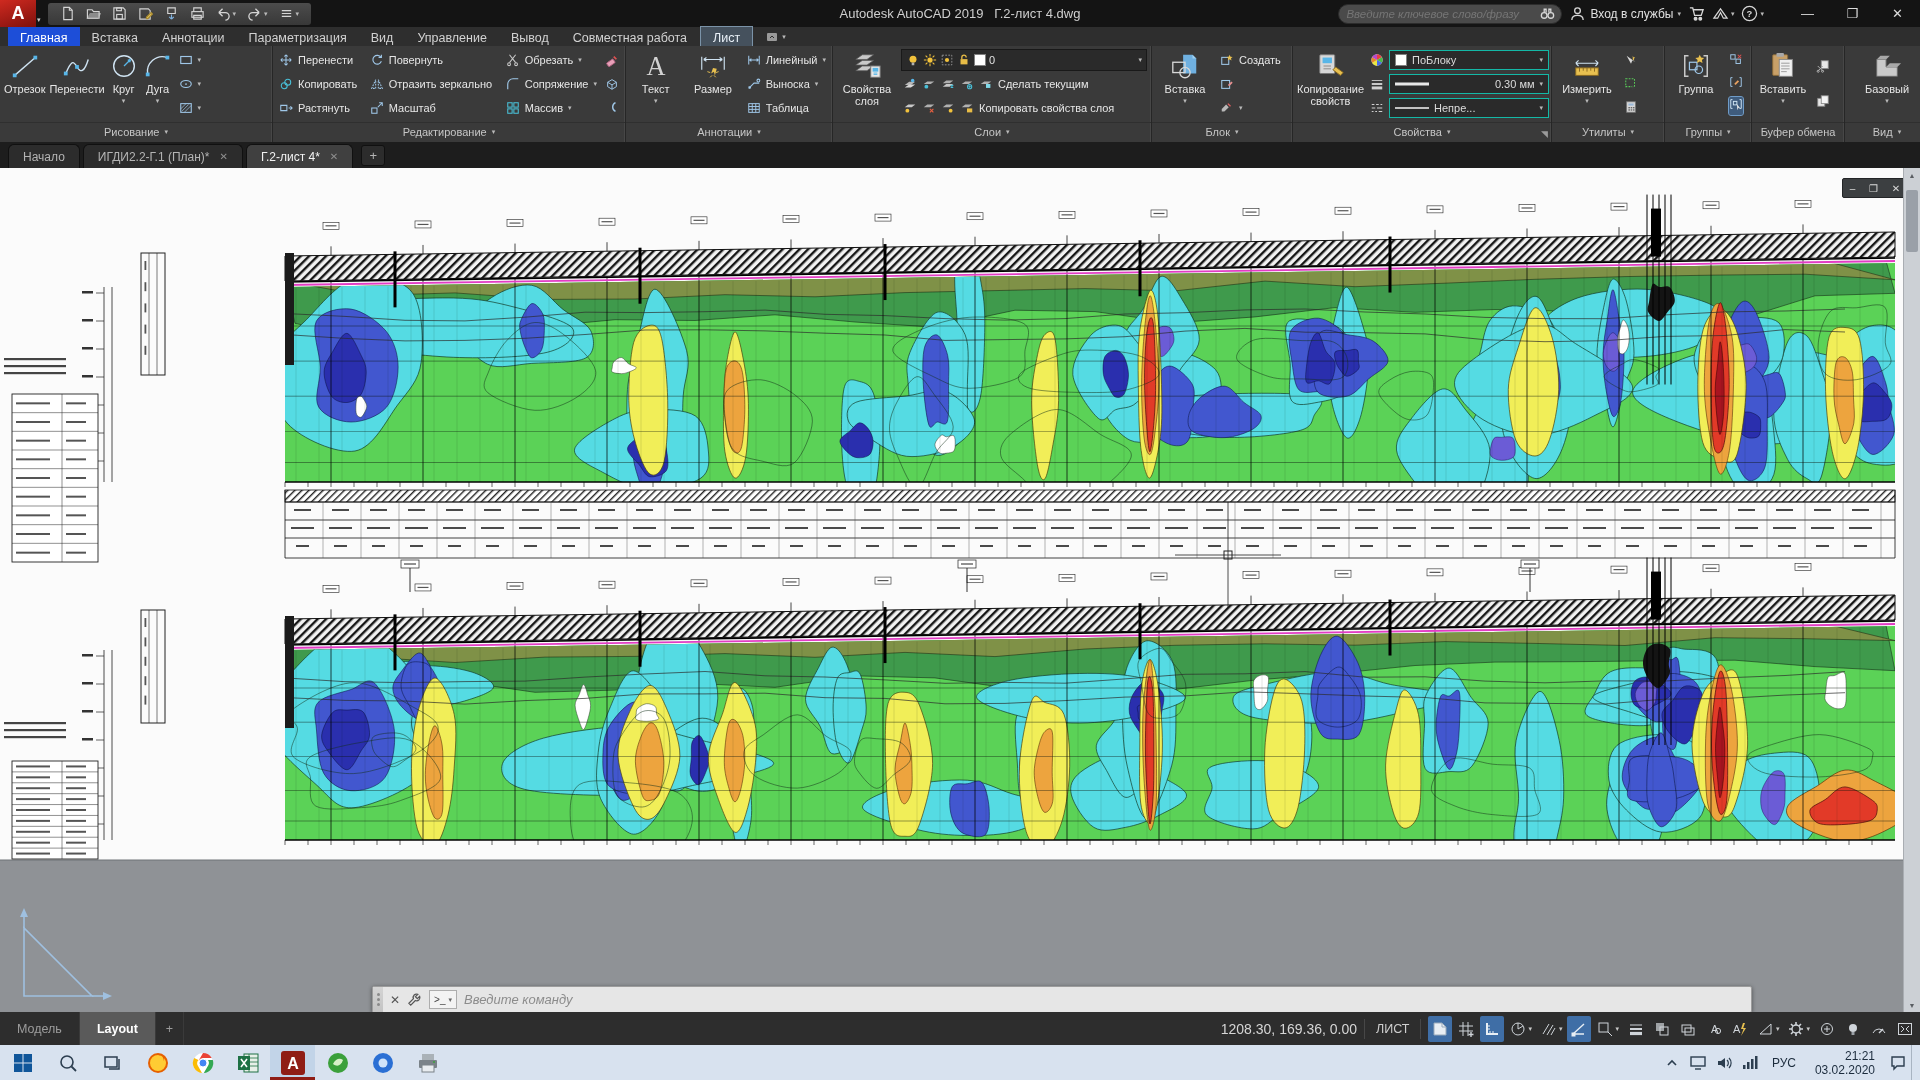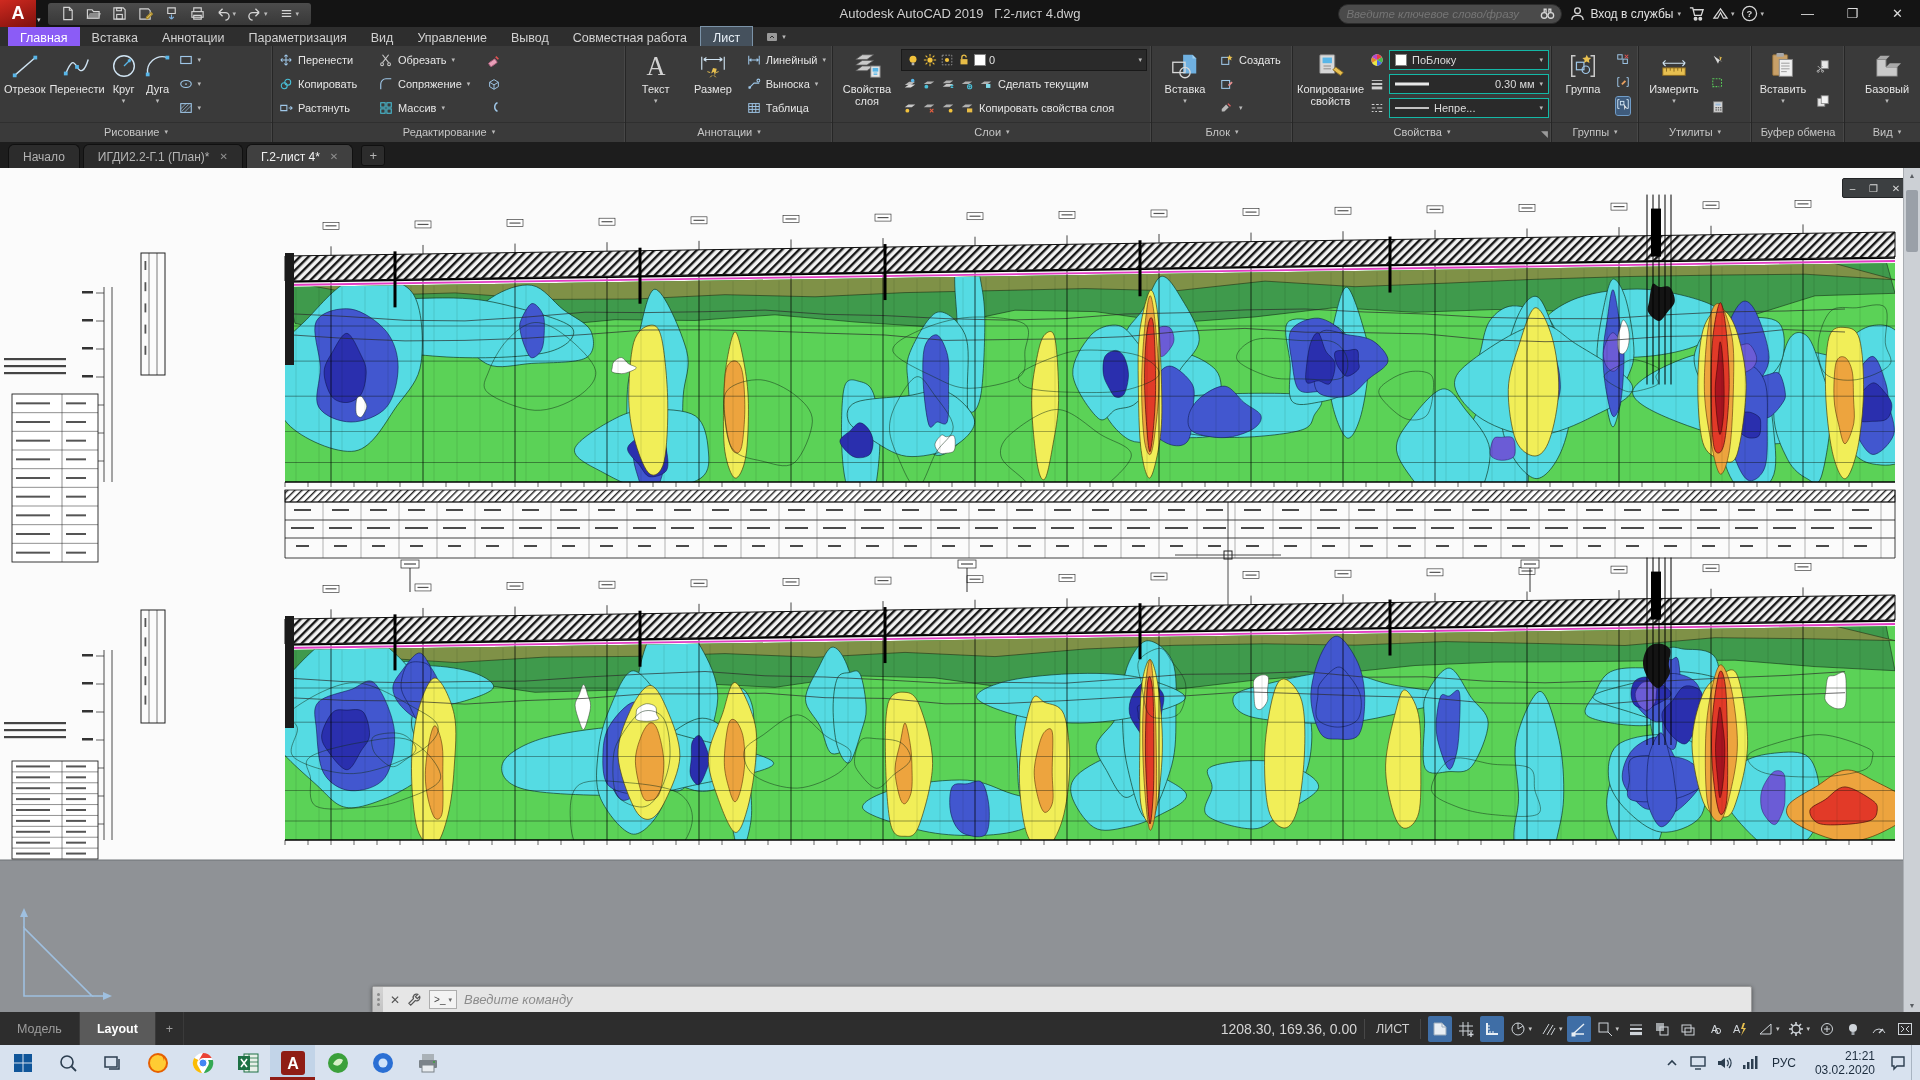--- a/index.html
+++ b/index.html
@@ -15,21 +15,21 @@
 .tright{margin-left:auto;display:flex;align-items:center;gap:7px}
 .search{display:flex;align-items:center;background:#4a4a4a;border:1px solid #2c2c2c;height:18px;width:212px;border-radius:10px;padding:0 5px;gap:4px}
 .search input{flex:1;background:transparent;border:none;outline:none;color:#b5b5b5;font-style:italic;font-size:11.5px;font-family:inherit;min-width:0}
 .ticon{width:17px;height:17px;flex:none}
 .signin{font-size:12px;color:#e0e0e0;white-space:nowrap;display:flex;align-items:center;gap:4px}
 .winbtns{display:flex;margin-left:14px}
 .winbtn{width:45px;height:27px;display:flex;align-items:center;justify-content:center;color:#ddd;font-size:13px}
 
 .rtabs{position:absolute;top:27px;left:0;width:1920px;height:19px;background:#2e2e2e;display:flex;align-items:stretch;padding-left:8px;font-size:12.5px;color:#d2d2d2}
 .rtab{padding:2px 12px 0;display:flex;align-items:center}
-.rtab.active{background:#8b5cf6;color:#fff}
+.rtab.active{background:#1d4ed8;color:#fff}
 .rtab.ctx{background:#45515d;outline:1px solid #7b93a8;color:#eaf1f8;margin-left:2px}
 .rstate{display:flex;align-items:center;gap:4px;margin-left:14px;color:#bbb}
 
 .ribbon{position:absolute;top:46px;left:0;width:1920px;height:96px;background:#3a3a3a;display:flex;overflow:hidden}
 .panel{height:96px;display:flex;flex-direction:column;border-right:1px solid #262626;box-shadow:inset -1px 0 0 #474747;flex:none}
 .pbody{height:75px;display:flex;padding:2px 4px;gap:4px;overflow:hidden;align-items:stretch}
 .plabel{height:20px;display:flex;align-items:center;justify-content:center;gap:5px;font-size:11px;color:#c6c6c6;border-top:1px solid #2f2f2f}
 .dd{font-size:7px;color:#b9b9b9}
 .rbig{display:flex;flex-direction:column;align-items:center;justify-content:flex-start;font-size:11px;color:#e6e6e6;text-align:center;line-height:12px;padding-top:3px}
 .bi{width:30px;height:30px;margin-bottom:2px;flex:none}
@@ -308,20 +308,45 @@
             </div>
           <div class="rrow">
               <svg class="mi" viewBox="0 0 16 16">
                 <g stroke="#9fc7e8" fill="none" stroke-width="1.2">
                   <path d="M2 5h7v6H2zM11 8h4m-2-2l2 2-2 2"></path>
                 </g>
               </svg>
               <span>Растянуть</span>
             </div>
         </div>
+        <div class="rcol" style="width:146px">
+          <div class="rrow">
+              <svg class="mi" viewBox="0 0 16 16">
+                <path d="M12.5 5A5 5 0 1 0 13 9.5M13 2v3.2H9.8" fill="none" stroke="#9fc7e8" stroke-width="1.3"></path>
+              </svg>
+              <span>Повернуть</span>
+            </div>
+          <div class="rrow">
+              <svg class="mi" viewBox="0 0 16 16">
+                <g stroke="#9fc7e8" fill="none" stroke-width="1.2">
+                  <path d="M6.5 13L6.5 3 2 13zM9.5 13L9.5 3 14 13z" stroke-dasharray="2 1.2"></path>
+                </g>
+              </svg>
+              <span>Отразить зеркально</span>
+            </div>
+          <div class="rrow">
+              <svg class="mi" viewBox="0 0 16 16">
+                <g stroke="#9fc7e8" fill="none" stroke-width="1.2">
+                  <rect x="2" y="8" width="6" height="6"></rect>
+                  <path d="M9 7l5-5m0 3.6V2h-3.6"></path>
+                </g>
+              </svg>
+              <span>Масштаб</span>
+            </div>
+        </div>
         <div class="rcol" style="width:104px">
           <div class="rrow">
               <svg class="mi" viewBox="0 0 16 16">
                 <g stroke="#c9c9c9" fill="none" stroke-width="1.2">
                   <path d="M4 2l7 9M11 2L4 11"></path>
                   <circle cx="3.5" cy="12.8" r="1.6"></circle>
                   <circle cx="11.5" cy="12.8" r="1.6"></circle>
                 </g>
               </svg>
               <span>Обрезать</span>
@@ -615,60 +640,20 @@
           </div>
         </div>
       </div>
       <div class="plabel">
           <span>Свойства</span>
           <span class="dd">▾</span>
         </div>
       <span class="launcher">◥</span>
     </div>
 
-    <div class="panel" style="width:86px">
-      <div class="pbody">
-        <div class="rbig" style="width:54px">
-          <svg class="bi" viewBox="0 0 32 32">
-              <path d="M8 5H4v22h4M24 5h4v22h-4" fill="none" stroke="#c9c9c9" stroke-width="1.6"></path>
-              <rect x="9" y="12" width="8" height="8" fill="none" stroke="#9fc7e8" stroke-width="1.3"></rect>
-              <circle cx="19" cy="20" r="4" fill="none" stroke="#9fc7e8" stroke-width="1.3"></circle>
-              <path d="M20 4l1.4 3 3.3.4-2.4 2.2.6 3.3-2.9-1.6-2.9 1.6.6-3.3-2.4-2.2 3.3-.4z" fill="#e8c050"></path>
-            </svg>
-          <span>Группа</span>
-          </div>
-        <div class="micol">
-          <svg class="mi" viewBox="0 0 16 16">
-              <g fill="none" stroke="#9fc7e8" stroke-width="1.1">
-                <rect x="2" y="2" width="5" height="5"></rect>
-                <rect x="8" y="7" width="5" height="5"></rect>
-              </g>
-              <path d="M10 2l4 4m-4 0l4-4" stroke="#e05050" stroke-width="1.2"></path>
-            </svg>
-          <svg class="mi" viewBox="0 0 16 16">
-              <g fill="none" stroke="#9fc7e8" stroke-width="1.1">
-                <path d="M4 3H2v10h2M12 3h2v10h-2"></path>
-              </g>
-              <path d="M6 10l4-4 1.5 1.5-4 4z" fill="#e8a060"></path>
-            </svg>
-          <span class="msel"><svg class="mi" viewBox="0 0 16 16">
-                <g fill="none" stroke="#cfe3f2" stroke-width="1.1">
-                  <path d="M4 3H2v10h2M12 3h2v10h-2"></path>
-                  <rect x="5" y="5" width="4" height="4"></rect>
-                </g>
-                <path d="M9 8l4 5-2.2-.6L9.6 15z" fill="#e8e8e8"></path>
-              </svg></span>
-        </div>
-      </div>
-      <div class="plabel">
-          <span>Группы</span>
-          <span class="dd">▾</span>
-        </div>
-    </div>
-
     <div class="panel" style="width:112px">
       <div class="pbody">
         <div class="rbig" style="width:62px">
           <svg class="bi" viewBox="0 0 32 32">
               <path d="M4 13h24M4 13l3-3m-3 3l3 3M28 13l-3-3m3 3l-3 3" stroke="#cfe3f2" fill="none" stroke-width="1.2"></path>
               <rect x="4" y="18" width="24" height="8" fill="#e8c050" stroke="#8a6a20"></rect>
               <path d="M8 18v4M12 18v3M16 18v4M20 18v3M24 18v4" stroke="#8a6a20"></path>
             </svg>
           <span>Измерить</span>
             <span class="dd">▾</span>
@@ -691,20 +676,60 @@
                 <rect x="10.2" y="8" width="1.8" height="1.6"></rect>
                 <rect x="5" y="10.6" width="1.8" height="1.6"></rect>
                 <rect x="7.6" y="10.6" width="1.8" height="1.6"></rect>
                 <rect x="10.2" y="10.6" width="1.8" height="1.6"></rect>
               </g>
             </svg>
         </div>
       </div>
       <div class="plabel">
           <span>Утилиты</span>
+          <span class="dd">▾</span>
+        </div>
+    </div>
+
+    <div class="panel" style="width:86px">
+      <div class="pbody">
+        <div class="rbig" style="width:54px">
+          <svg class="bi" viewBox="0 0 32 32">
+              <path d="M8 5H4v22h4M24 5h4v22h-4" fill="none" stroke="#c9c9c9" stroke-width="1.6"></path>
+              <rect x="9" y="12" width="8" height="8" fill="none" stroke="#9fc7e8" stroke-width="1.3"></rect>
+              <circle cx="19" cy="20" r="4" fill="none" stroke="#9fc7e8" stroke-width="1.3"></circle>
+              <path d="M20 4l1.4 3 3.3.4-2.4 2.2.6 3.3-2.9-1.6-2.9 1.6.6-3.3-2.4-2.2 3.3-.4z" fill="#e8c050"></path>
+            </svg>
+          <span>Группа</span>
+          </div>
+        <div class="micol">
+          <svg class="mi" viewBox="0 0 16 16">
+              <g fill="none" stroke="#9fc7e8" stroke-width="1.1">
+                <rect x="2" y="2" width="5" height="5"></rect>
+                <rect x="8" y="7" width="5" height="5"></rect>
+              </g>
+              <path d="M10 2l4 4m-4 0l4-4" stroke="#e05050" stroke-width="1.2"></path>
+            </svg>
+          <svg class="mi" viewBox="0 0 16 16">
+              <g fill="none" stroke="#9fc7e8" stroke-width="1.1">
+                <path d="M4 3H2v10h2M12 3h2v10h-2"></path>
+              </g>
+              <path d="M6 10l4-4 1.5 1.5-4 4z" fill="#e8a060"></path>
+            </svg>
+          <span class="msel"><svg class="mi" viewBox="0 0 16 16">
+                <g fill="none" stroke="#cfe3f2" stroke-width="1.1">
+                  <path d="M4 3H2v10h2M12 3h2v10h-2"></path>
+                  <rect x="5" y="5" width="4" height="4"></rect>
+                </g>
+                <path d="M9 8l4 5-2.2-.6L9.6 15z" fill="#e8e8e8"></path>
+              </svg></span>
+        </div>
+      </div>
+      <div class="plabel">
+          <span>Группы</span>
           <span class="dd">▾</span>
         </div>
     </div>
 
     <div class="panel" style="width:92px">
       <div class="pbody">
         <div class="rbig" style="width:54px">
           <svg class="bi" viewBox="0 0 32 32">
               <rect x="5" y="4" width="16" height="22" rx="1" fill="#c8a068" stroke="#8a6a38"></rect>
               <rect x="9" y="2" width="8" height="4" rx="1" fill="#a8a8a8"></rect>

